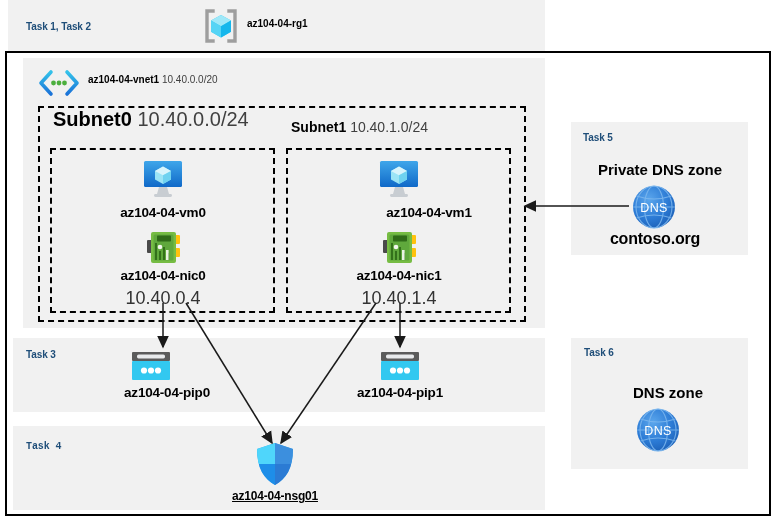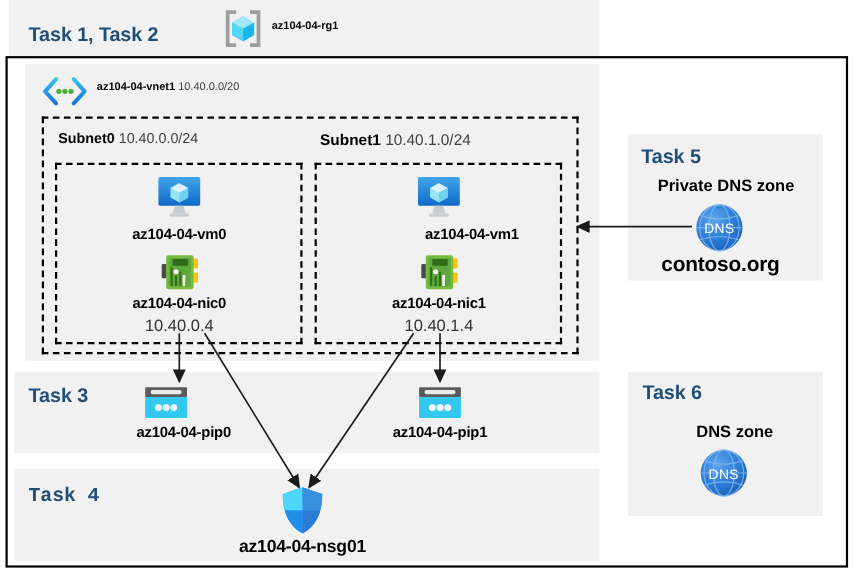--- a/index.html
+++ b/index.html
@@ -38,21 +38,21 @@
     box-sizing:border-box;
     border:2px dashed #000000;
     background:transparent;
   }
 
   
   .task-label{
     position:absolute;
     color:#1f4e79;
     font-weight:bold;
-    font-size:18px;
+    font-size:10px;
     letter-spacing:-0.1px;
     white-space:nowrap;
   }
   .hdr{
     position:absolute;
     white-space:nowrap;
     font-size:10px;
     color:#1a1a1a;
   }
   .hdr .b{font-weight:bold;color:#000000;}
@@ -63,21 +63,21 @@
     font-weight:bold;
     font-size:13.5px;
     color:#000000;
     text-align:center;
     letter-spacing:-0.2px;
   }
   .res-sub{
     position:absolute;
     white-space:nowrap;
     font-weight:normal;
-    font-size:15px;
+    font-size:18px;
     color:#333333;
     text-align:center;
   }
   .big-title{
     position:absolute;
     white-space:nowrap;
     font-weight:bold;
     font-size:15px;
     color:#000000;
     text-align:center;
@@ -135,21 +135,21 @@
       <circle cx="26.5" cy="13" r="2.4" fill="#4CAF3E"></circle>
     </svg>
   </div>
 
   <div class="hdr" style="left:88px;top:74px;">
     <span class="b">az104-04-vnet1</span><span>&nbsp;</span><span class="n">10.40.0.0/20</span>
   </div>
 
   <div class="dashed-box" style="left:38px;top:106px;width:488px;height:216px;"></div>
 
-  <div class="hdr" style="left:53px;top:118px;font-size:13px;">
+  <div class="hdr" style="left:53px;top:108px;font-size:20px;">
     <span class="b">Subnet0</span><span>&nbsp;</span><span class="n">10.40.0.0/24</span>
   </div>
 
   <div class="dashed-inner" style="left:50px;top:148px;width:225px;height:165px;"></div>
 
   <div class="icon" style="left:143px;top:161px;width:40px;height:38px;">
     <svg width="40" height="38" viewBox="0 0 40 38">
       <defs>
         <linearGradient id="vmg0" x1="0" y1="0" x2="0" y2="1">
           <stop offset="0%" stop-color="#3FA6EA"></stop>
@@ -261,21 +261,21 @@
       </defs>
       <path d="M19,1 L37,7 C37,26 30,37 19,43 C8,37 1,26 1,7 Z" fill="#2EA7F0"></path>
       <g clip-path="url(#shclip)">
         <rect x="0" y="0" width="19" height="22" fill="#4FD6FB"></rect>
         <rect x="19" y="0" width="19" height="22" fill="#3C8FDE"></rect>
         <rect x="0" y="22" width="19" height="22" fill="#1E8EE8"></rect>
         <rect x="19" y="22" width="19" height="22" fill="#2B7BD4"></rect>
       </g>
     </svg>
   </div>
-  <div class="res-name center-x" style="left:275px;top:489px;font-size:16px;">az104-04-nsg01</div>
+  <div class="res-name center-x" style="left:275px;top:489px;font-size:12px;text-decoration:underline;">az104-04-nsg01</div>
 
   <div class="band" style="left:571px;top:122px;width:177px;height:133px;"></div>
   <div class="task-label" style="left:583px;top:132px;">Task 5</div>
   <div class="big-title center-x" style="left:660px;top:161px;">Private DNS zone</div>
 
   <div class="icon" style="left:632px;top:185px;width:44px;height:44px;">
     <svg width="44" height="44" viewBox="0 0 44 44">
       <defs>
         <radialGradient id="dnsg1" cx="38%" cy="32%" r="75%">
           <stop offset="0%" stop-color="#5BA6EC"></stop>
@@ -287,21 +287,21 @@
       <g fill="none" stroke="#7FB9EF" stroke-width="1.1" opacity="0.85">
         <ellipse cx="22" cy="22" rx="9.5" ry="21"></ellipse>
         <ellipse cx="22" cy="22" rx="18" ry="21"></ellipse>
         <line x1="1" y1="22" x2="43" y2="22"></line>
         <path d="M4.5,11 Q22,17 39.5,11"></path>
         <path d="M4.5,33 Q22,27 39.5,33"></path>
       </g>
       <text x="22" y="27" text-anchor="middle" font-family="'Liberation Sans', sans-serif" font-size="12.5" fill="#FFFFFF" letter-spacing="0.4">DNS</text>
     </svg>
   </div>
-  <div class="res-name center-x" style="left:655px;top:230px;font-size:19px;">contoso.org</div>
+  <div class="res-name center-x" style="left:655px;top:230px;font-size:16px;">contoso.org</div>
 
   <div class="band" style="left:571px;top:338px;width:177px;height:131px;"></div>
   <div class="task-label" style="left:584px;top:347px;">Task 6</div>
   <div class="big-title center-x" style="left:657px;top:384px;margin-left:11px;">DNS zone</div>
 
   <div class="icon" style="left:636px;top:408px;width:44px;height:44px;">
     <svg width="44" height="44" viewBox="0 0 44 44">
       <defs>
         <radialGradient id="dnsg2" cx="38%" cy="32%" r="75%">
           <stop offset="0%" stop-color="#5BA6EC"></stop>

